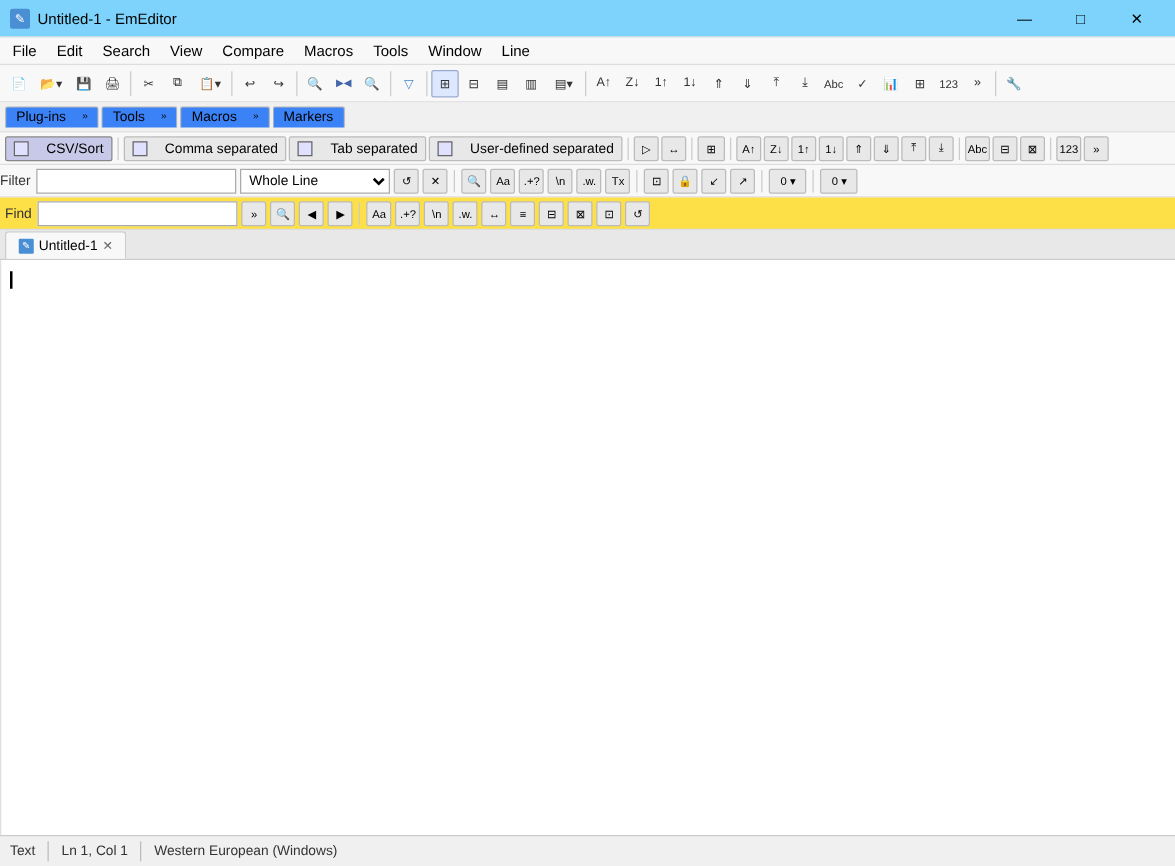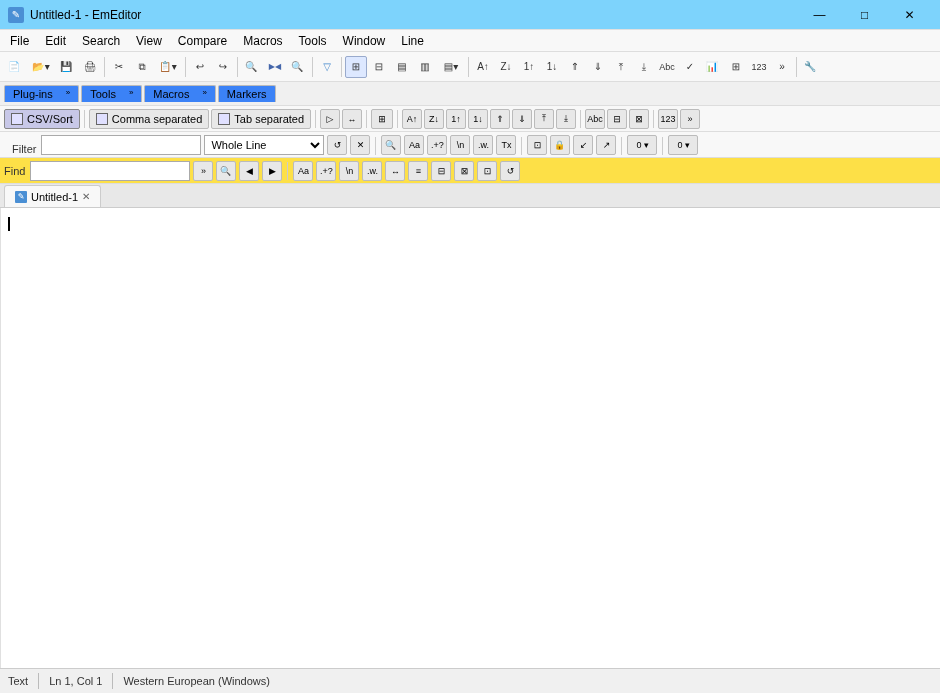--- a/index.html
+++ b/index.html
@@ -100,35 +100,35 @@
       flex-wrap: nowrap;
       overflow: hidden;
     }
     .csv-btn {
       padding: 1px 6px;
       border: 1px solid #bbb;
       background: #e8e8e8;
       cursor: pointer;
       font-size: 11px;
       height: 20px;
-      display: flex; align-items: center; gap: 4px;
+      display: flex; align-items: center; gap: 14px;
       border-radius: 2px;
       white-space: nowrap;
     }
     .csv-btn.active { background: #c8c8e8; border-color: #888; }
     .csv-sep { width: 1px; height: 18px; background: #ccc; margin: 0 2px; }
     .csv-icon { width: 12px; height: 12px; border: 1px solid #666; background: #e0e0ff; display: inline-block; }
 
     
     #filter-bar {
       background: #f8f8f8;
       display: flex;
-      align-items: flex-end;
+      align-items: center;
       height: 26px;
-      padding: 2px 12px;
+      padding: 2px 0;
       border-bottom: 1px solid #ddd;
       gap: 3px;
     }
     .filter-label { font-size: 11px; color: #333; margin-right: 2px; }
     .filter-input {
       width: 160px; height: 20px;
       border: 1px solid #aaa;
       background: white;
       padding: 0 4px;
       font-size: 11px;
@@ -352,20 +352,24 @@
   </button>
   <div class="csv-sep"></div>
   <button class="csv-btn">
     <span class="csv-icon"></span>
     <span>Comma separated</span>
   </button>
   <button class="csv-btn">
     <span class="csv-icon"></span>
     <span>Tab separated</span>
   </button>
+  <button class="csv-btn">
+    <span class="csv-icon"></span>
+    <span>User-defined separated</span>
+  </button>
   <div class="csv-sep"></div>
   <button class="filter-btn">▷</button>
   <button class="filter-btn">↔</button>
   <div class="csv-sep"></div>
   <button class="filter-btn" style="width:22px">⊞</button>
   <div class="csv-sep"></div>
   <button class="filter-btn">A↑</button>
   <button class="filter-btn">Z↓</button>
   <button class="filter-btn">1↑</button>
   <button class="filter-btn">1↓</button>

